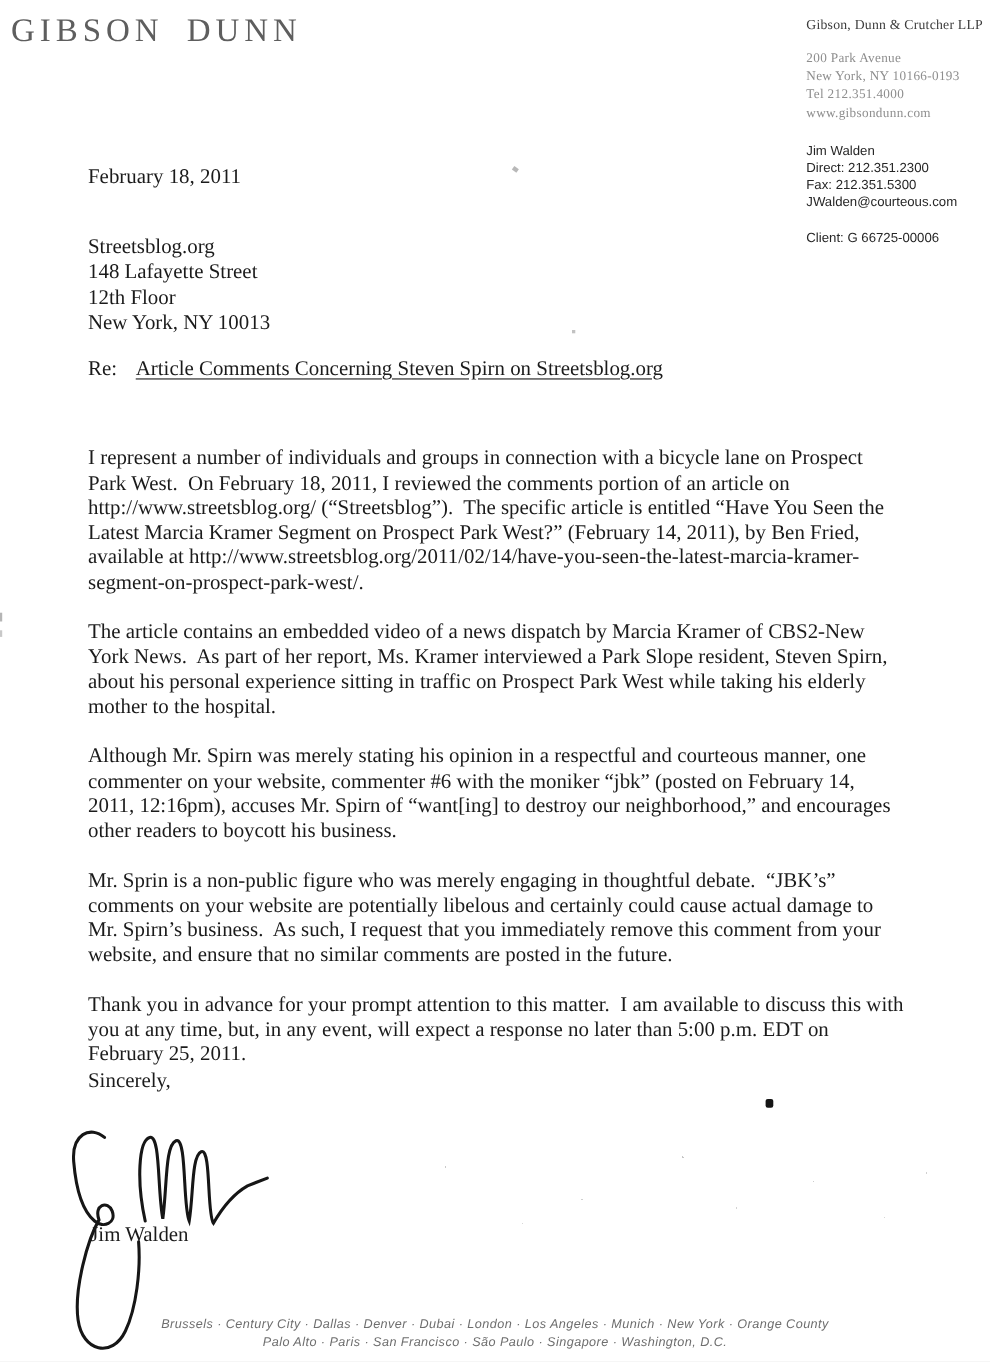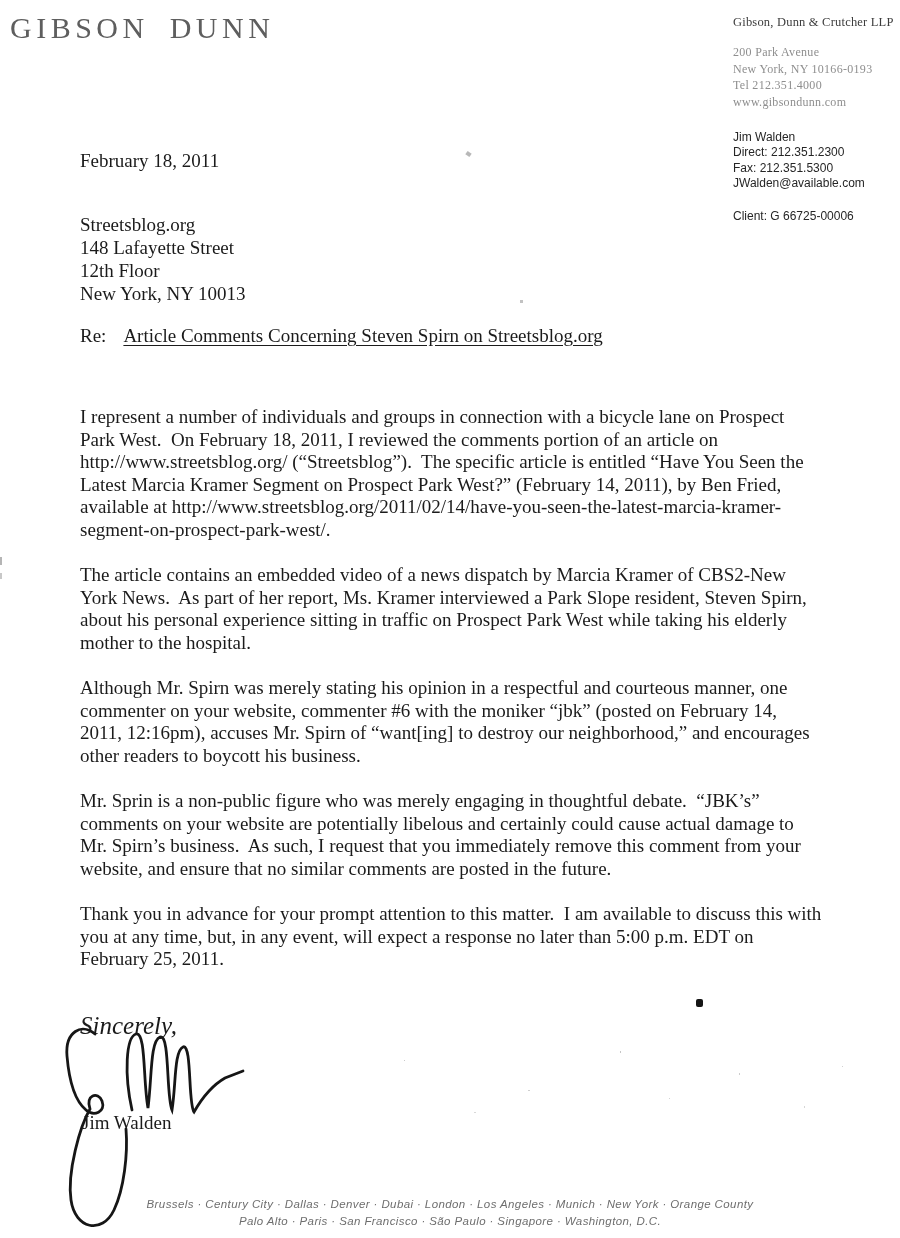--- a/index.html
+++ b/index.html
@@ -93,23 +93,22 @@
     line-height: 22.6px;
   }
   .body-text p {
     margin: 0 0 22.6px 0;
     white-space: pre-wrap;
     overflow-wrap: break-word;
     font-family: Liberation Serif, serif;
   }
   .closing {
     position: absolute;
-    left: 80px; top: 1012px;
-    font-size: 25px;
-    font-style: italic;
+    left: 80px; top: 972px;
+    font-size: 19px;
   }
   .signer-name {
     position: absolute;
     left: 82px; top: 1112px;
     font-size: 19px;
   }
   .signature-svg {
     position: absolute;
     left: 50px; top: 1022px;
   }
@@ -164,21 +163,21 @@
       <div>New York, NY 10166-0193</div>
       <div>Tel 212.351.4000</div>
       <div>www.gibsondunn.com</div>
     </div>
   </div>
 
   <div class="attorney">
     <div>Jim Walden</div>
     <div>Direct: 212.351.2300</div>
     <div>Fax: 212.351.5300</div>
-    <div>JWalden@available.com</div>
+    <div>JWalden@courteous.com</div>
   </div>
 
   <div class="client-line">Client: G 66725-00006</div>
 
   <div class="date-line">February 18, 2011</div>
 
   <div class="recipient">
     <div>Streetsblog.org</div>
     <div>148 Lafayette Street</div>
     <div>12th Floor</div>

